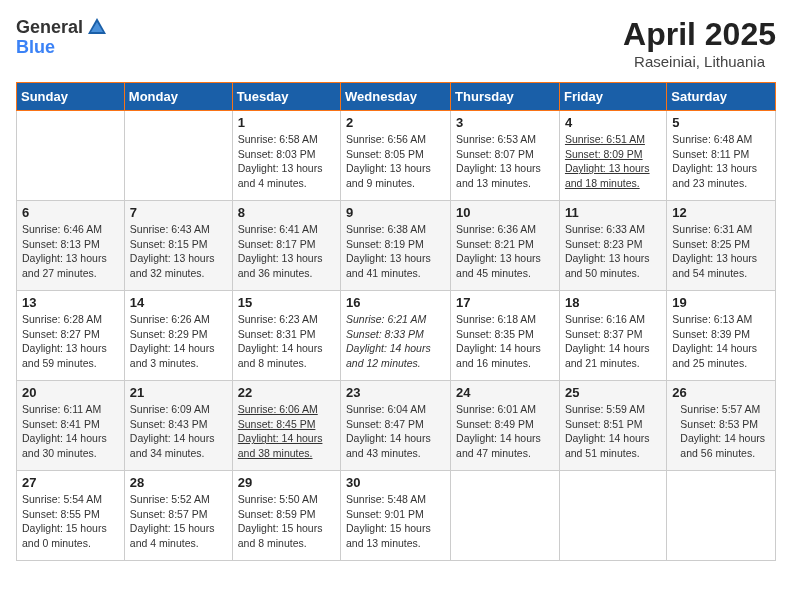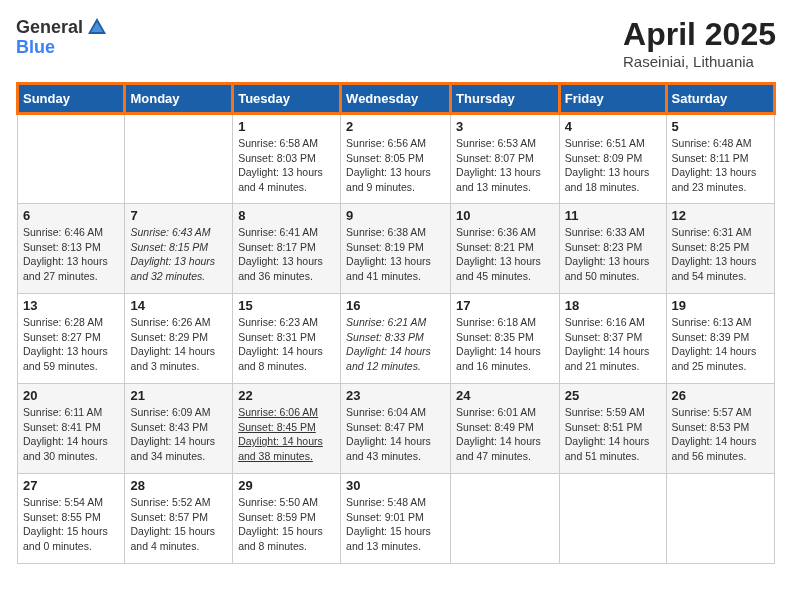--- a/index.html
+++ b/index.html
@@ -39,21 +39,21 @@
     }
     .logo-block {
       display: flex;
       flex-direction: column;
     }
     .logo-row {
       display: flex;
       align-items: flex-end;
     }
     .title-block {
-      text-align: left;
+      text-align: center;
     }
     .month-title {
       font-size: 32px;
       font-weight: bold;
       color: #222;
     }
     .location-title {
       font-size: 15px;
       color: #444;
     }
@@ -62,21 +62,21 @@
       border-collapse: collapse;
       font-size: 11px;
     }
     .calendar-table thead th {
       background-color: #1a5fa8;
       color: #fff;
       padding: 6px 4px;
       text-align: left;
       font-size: 13px;
       font-weight: bold;
-      border: 3px solid #f97316;
+      border: 1px solid #f97316;
     }
     .calendar-table tbody td {
       border: 1px solid #ccc;
       vertical-align: top;
       padding: 4px 5px;
       width: 113px;
       min-height: 80px;
       height: 90px;
       color: #333;
     }
@@ -160,21 +160,21 @@
         </td>
         <td>
           <div class="day-num">3</div>
           <div class="day-info" style="white-space: pre-line;">Sunrise: 6:53 AM
 Sunset: 8:07 PM
 Daylight: 13 hours
 and 13 minutes.</div>
         </td>
         <td>
           <div class="day-num">4</div>
-          <div class="day-info" style="white-space: pre-line;">Sunrise: 6:51 AM
+          <div class="day-info" style="white-space: pre-line; text-decoration: underline;">Sunrise: 6:51 AM
 Sunset: 8:09 PM
 Daylight: 13 hours
 and 18 minutes.</div>
         </td>
         <td>
           <div class="day-num">5</div>
           <div class="day-info" style="white-space: pre-line;">Sunrise: 6:48 AM
 Sunset: 8:11 PM
 Daylight: 13 hours
 and 23 minutes.</div>
@@ -183,21 +183,21 @@
       <tr>
         <td>
           <div class="day-num">6</div>
           <div class="day-info" style="white-space: pre-line;">Sunrise: 6:46 AM
 Sunset: 8:13 PM
 Daylight: 13 hours
 and 27 minutes.</div>
         </td>
         <td>
           <div class="day-num">7</div>
-          <div class="day-info" style="white-space: pre-line; font-style: italic;">Sunrise: 6:43 AM
+          <div class="day-info" style="white-space: pre-line;">Sunrise: 6:43 AM
 Sunset: 8:15 PM
 Daylight: 13 hours
 and 32 minutes.</div>
         </td>
         <td>
           <div class="day-num">8</div>
           <div class="day-info" style="white-space: pre-line;">Sunrise: 6:41 AM
 Sunset: 8:17 PM
 Daylight: 13 hours
 and 36 minutes.</div>
@@ -320,21 +320,21 @@
         </td>
         <td>
           <div class="day-num">25</div>
           <div class="day-info" style="white-space: pre-line;">Sunrise: 5:59 AM
 Sunset: 8:51 PM
 Daylight: 14 hours
 and 51 minutes.</div>
         </td>
         <td>
           <div class="day-num">26</div>
-          <div class="day-info" style="white-space: pre-line;">Sunrise: 5:57 AM
+          <div class="day-info" style="white-space: pre-line; margin-left: 8px;">Sunrise: 5:57 AM
 Sunset: 8:53 PM
 Daylight: 14 hours
 and 56 minutes.</div>
         </td>
       </tr>
       <tr>
         <td>
           <div class="day-num">27</div>
           <div class="day-info" style="white-space: pre-line;">Sunrise: 5:54 AM
 Sunset: 8:55 PM

